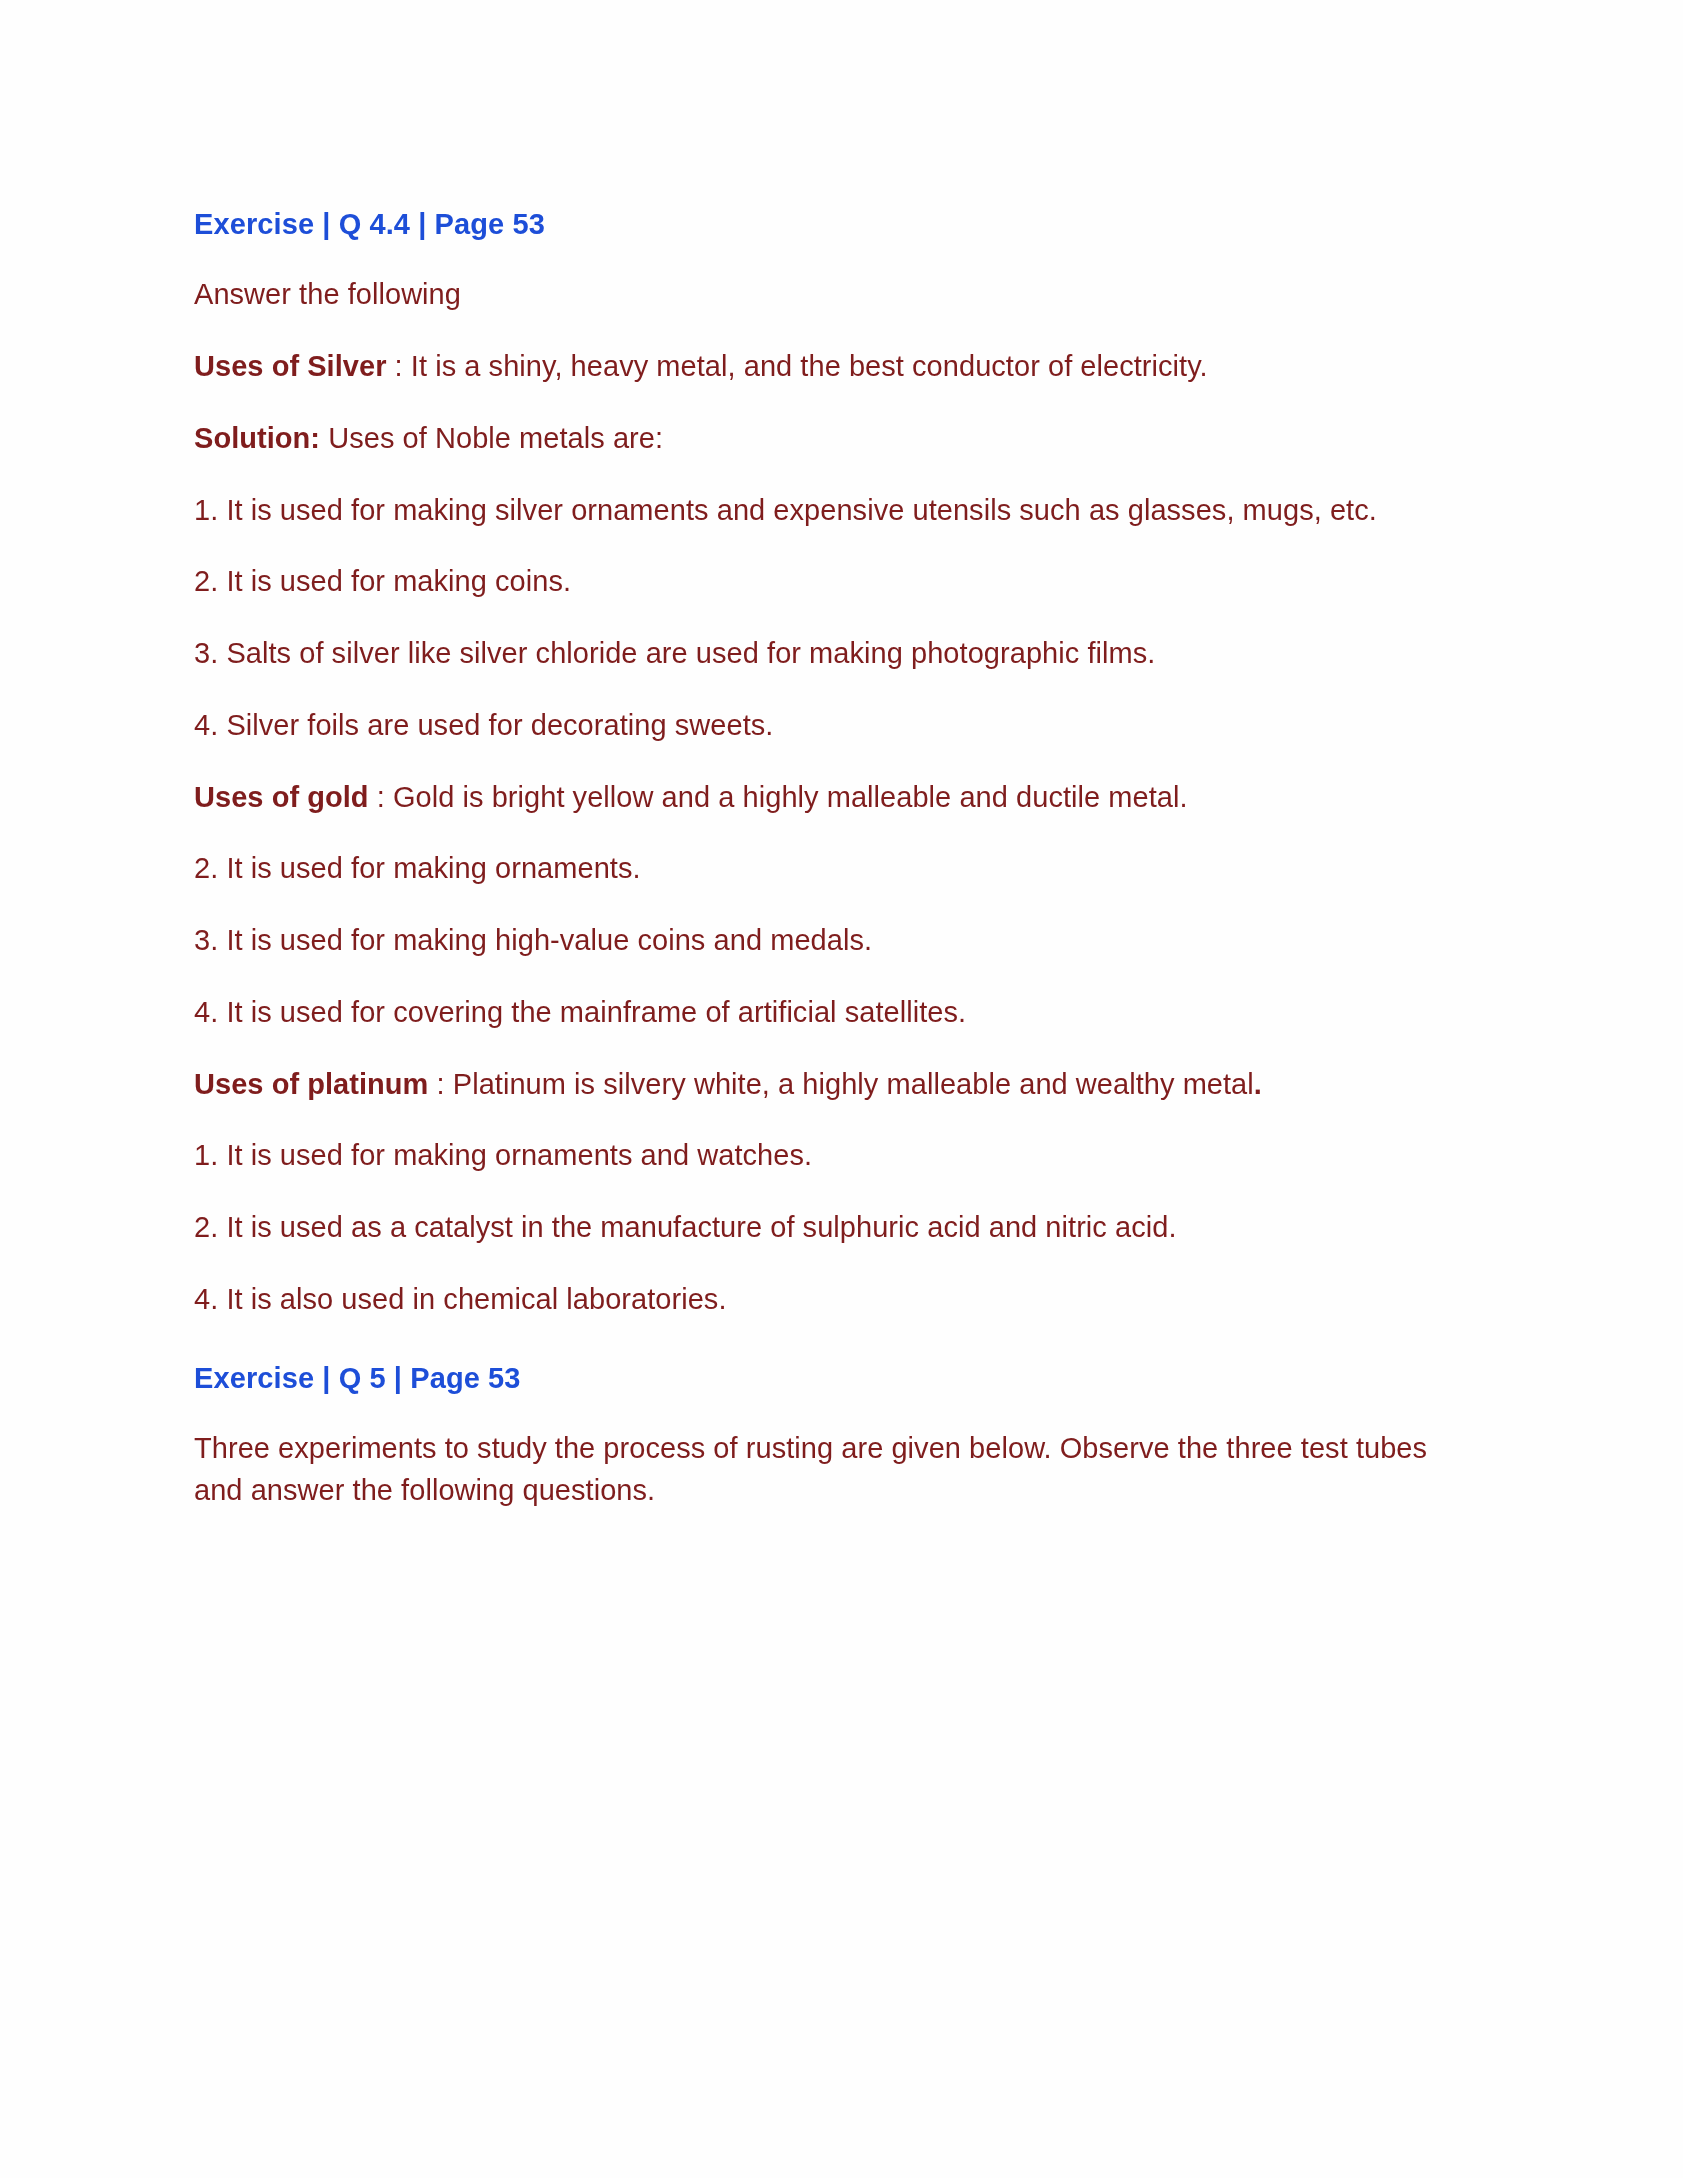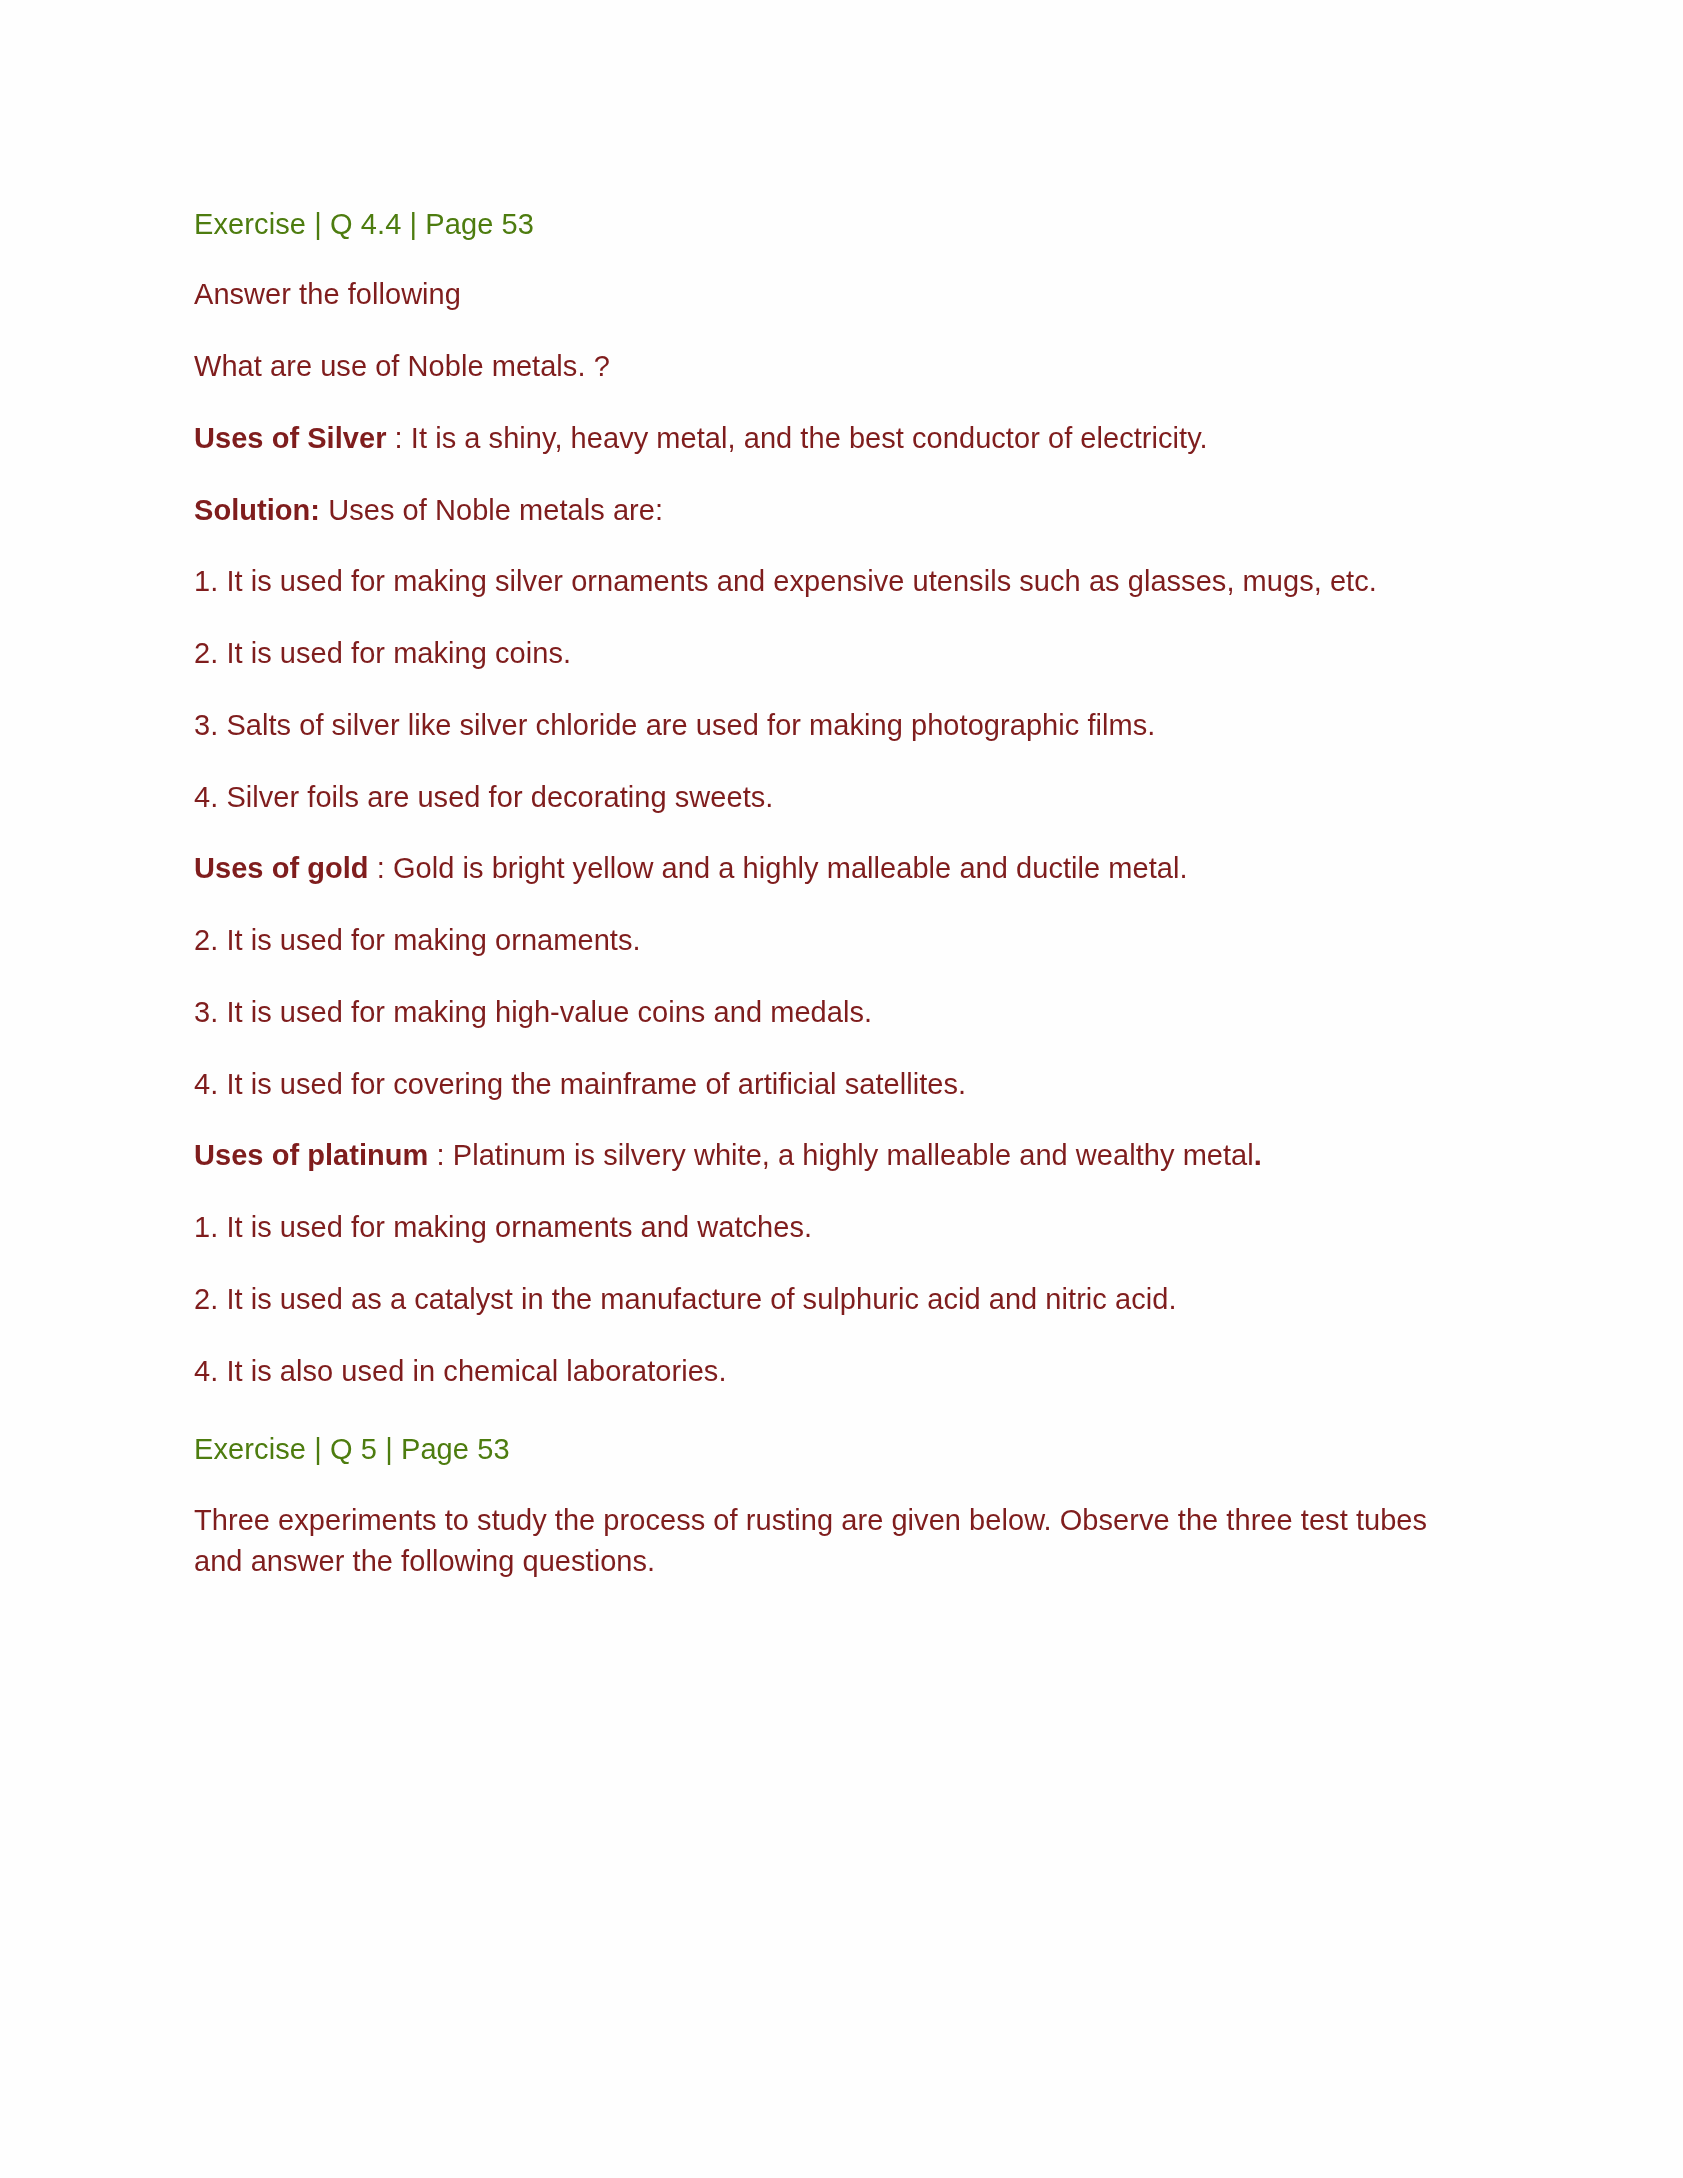--- a/index.html
+++ b/index.html
@@ -24,23 +24,23 @@
   }
 
   .content {
     position: absolute;
     left: 194px;
     top: 206px;
     width: 1277px;
   }
 
   .heading {
-    color: #4d7c0f;
+    color: #1d4ed8;
     font-size: 29px;
-    font-weight: normal;
+    font-weight: bold;
     letter-spacing: 0.1px;
     margin: 0 0 32px 0;
     line-height: 1.25;
   }
 
   .heading-2 {
     margin-top: 39px;
   }
 
   .para {
@@ -63,21 +63,20 @@
 </head>
 <body>
 
 <div class="page">
   <div class="content">
 
     <h2 class="heading">Exercise | Q 4.4 | Page 53</h2>
 
     <p class="para">Answer the following</p>
 
-    <p class="para">What are use of Noble metals. ?</p>
 
     <p class="para">
       <b class="strong">Uses of Silver</b><span> : It is a shiny, heavy metal, and the best conductor of electricity.</span>
     </p>
 
     <p class="para">
       <b class="strong">Solution:</b><span> Uses of Noble metals are:</span>
     </p>
 
     <p class="para">1. It is used for making silver ornaments and expensive utensils such as glasses, mugs, etc.</p>

